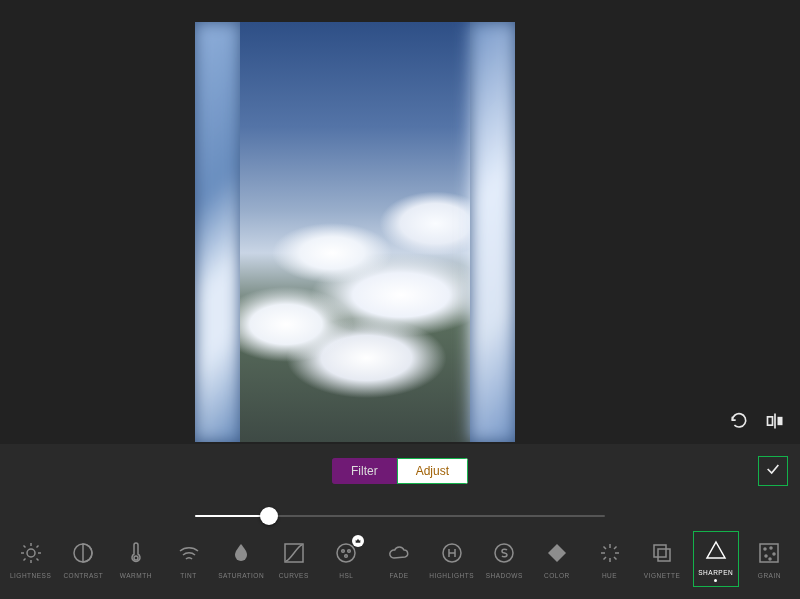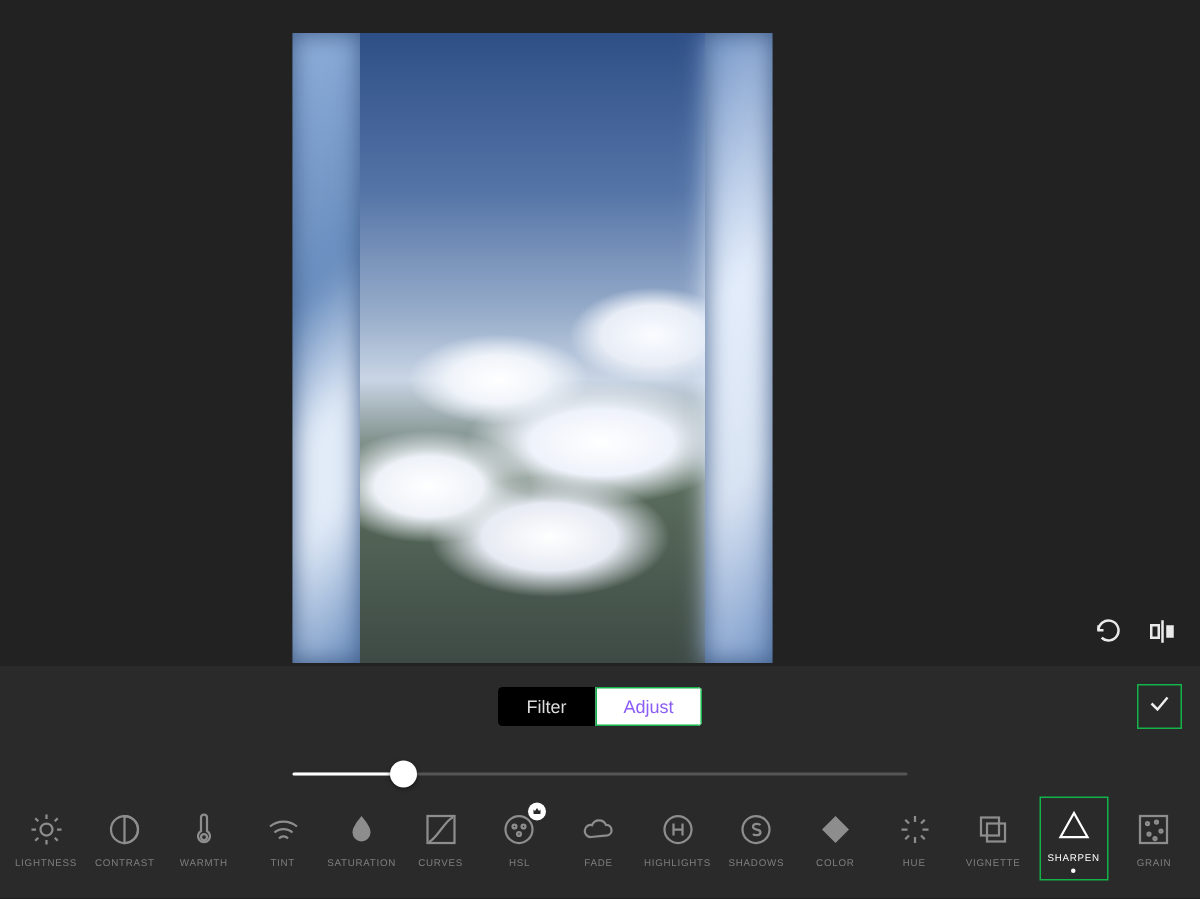--- a/index.html
+++ b/index.html
@@ -16,22 +16,22 @@
       radial-gradient(100px 50px at 55% 80%,#ffffff 0%,#e6eaf2 45%,rgba(230,234,242,0) 80%),
       radial-gradient(70px 40px at 85% 48%,#fafcff 0%,#e8edf6 50%,rgba(232,237,246,0) 80%),
       linear-gradient(to bottom,#2e4f86 0%,#5474a7 25%,#99aecb 45%,#c9d5e5 55%,#5b6f5e 70%,#3e4a45 100%);
   }
   .canvas-actions{position:absolute;right:14px;bottom:10px;display:flex;gap:14px;align-items:center;}
   .icon-btn{width:22px;height:22px;display:flex;align-items:center;justify-content:center;cursor:pointer;color:#eaeaea;}
   .icon-btn svg{width:20px;height:20px;}
   .toolbar{flex:0 0 155px;background:#2a2a2a;position:relative;}
   .mode-toggle{position:absolute;left:50%;top:14px;transform:translateX(-50%);display:flex;border-radius:3px;overflow:hidden;background:#3a3a3a;}
   .mode-btn{height:24px;padding:0 18px;font-size:12px;display:flex;align-items:center;cursor:pointer;color:#dcdcdc;border:1px solid transparent;}
-  .mode-btn.inactive{background:#000000;}
-  .mode-btn.active{background:#fff;color:#8b5cf6;border:1px solid #13b24b;}
+  .mode-btn.inactive{background:#701a75;}
+  .mode-btn.active{background:#fff;color:#a16207;border:1px solid #13b24b;}
   .confirm-btn{position:absolute;right:12px;top:12px;width:28px;height:28px;border:1px solid #13b24b;display:flex;align-items:center;justify-content:center;color:#ededed;cursor:pointer;background:#2a2a2a;}
   .confirm-btn svg{width:16px;height:16px;}
   .slider-row{position:absolute;left:50%;top:60px;transform:translateX(-50%);width:410px;height:24px;display:flex;align-items:center;}
   .slider-track{position:relative;width:100%;height:2px;background:#555;border-radius:1px;}
   .slider-fill{position:absolute;left:0;top:0;height:2px;background:#fff;border-radius:1px;}
   .slider-thumb{position:absolute;top:50%;width:18px;height:18px;background:#fff;border-radius:50%;transform:translate(-50%,-50%);box-shadow:0 1px 3px rgba(0,0,0,.5);}
   .tool-row{position:absolute;left:0;right:0;bottom:10px;height:60px;display:flex;justify-content:space-evenly;align-items:center;}
   .tool{width:44px;display:flex;flex-direction:column;align-items:center;cursor:pointer;position:relative;}
   .tool-icon{width:28px;height:28px;display:flex;align-items:center;justify-content:center;}
   .tool-icon svg{width:24px;height:24px;}

